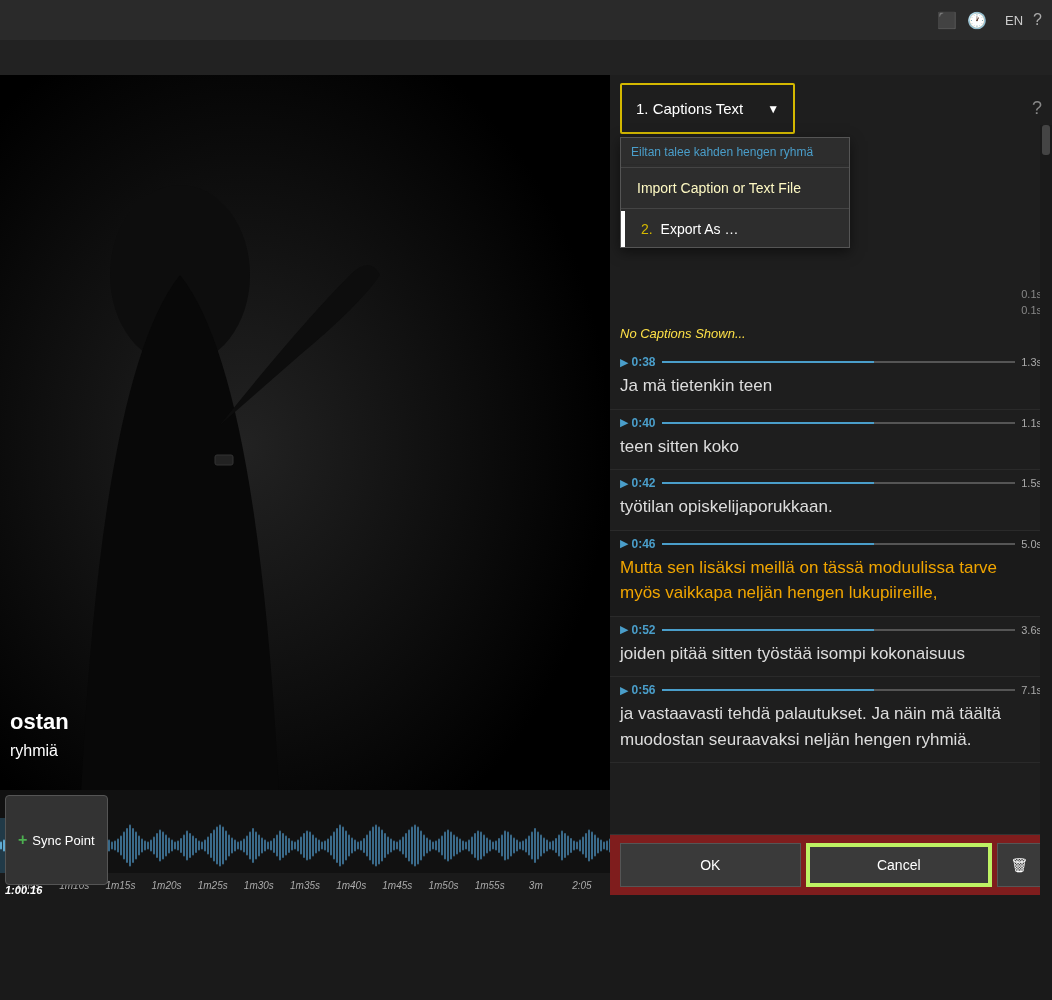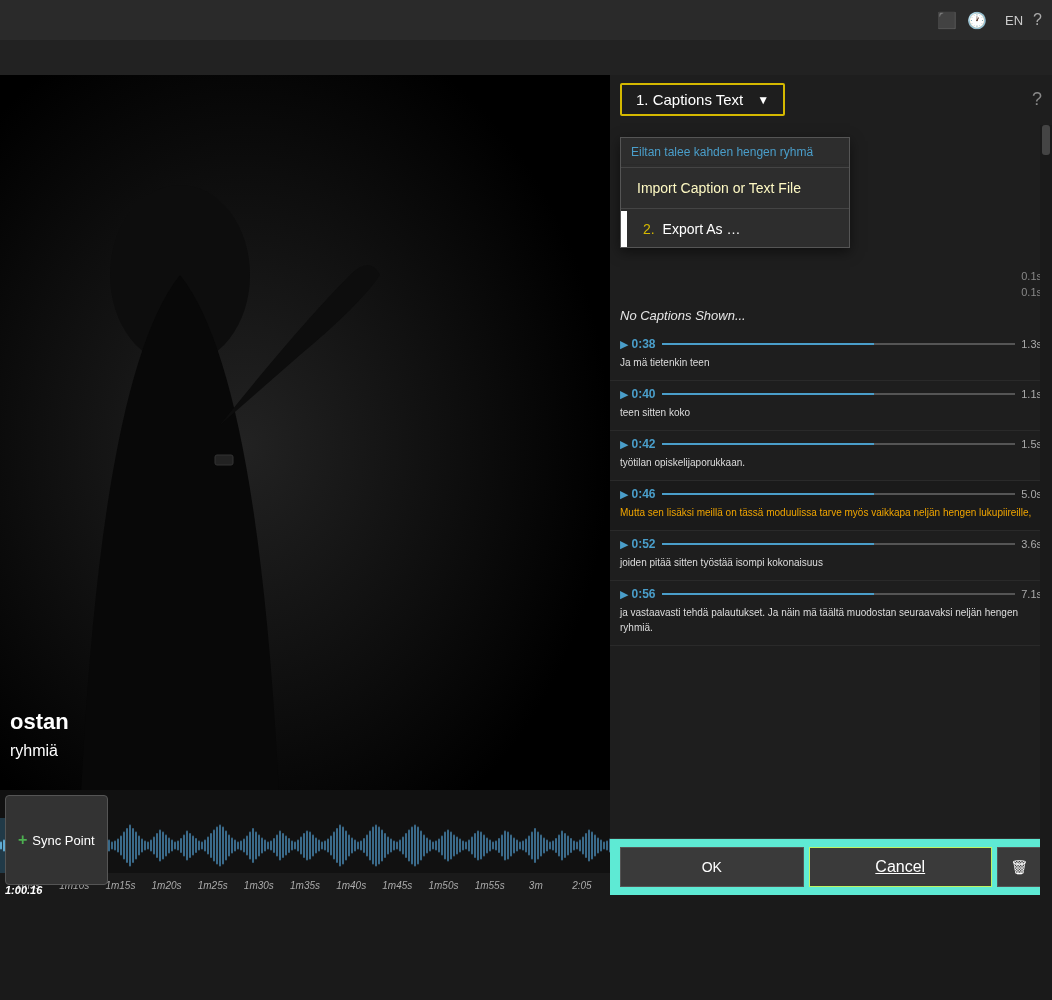--- a/index.html
+++ b/index.html
@@ -165,26 +165,26 @@
       display: flex;
       align-items: center;
       justify-content: space-between;
     }
 
     
     .dropdown-btn {
       border: 2px solid #d4b800;
       background: transparent;
       color: #fff;
-      padding: 6px 14px;
+      padding: 15px 14px;
       font-size: 15px;
       cursor: pointer;
       display: flex;
       align-items: center;
-      gap: 14px;
+      gap: 24px;
       border-radius: 2px;
       justify-content: space-between;
     }
     .dropdown-arrow {
       color: #fff;
       font-size: 12px;
     }
 
     .help-icon {
       color: #888;
@@ -216,21 +216,21 @@
       background: transparent;
     }
     .dropdown-menu-divider {
       height: 1px;
       background: #444;
       margin: 2px 0;
     }
     .dropdown-menu-item.highlighted {
       background: transparent;
       color: #fff;
-      border-left: 6px solid #ffffff;
+      border-left: 4px solid #ffffff;
     }
     .menu-number {
       color: #d4b800;
       margin-right: 4px;
     }
 
     
     .captions-scroll {
       flex: 1;
       overflow-y: auto;
@@ -287,71 +287,70 @@
       height: 2px;
       width: 60%;
       background: #4a9eca;
     }
     .caption-duration {
       color: #aaa;
       font-size: 11px;
     }
     .caption-text {
       color: #ddd;
-      font-size: 10px;
+      font-size: 17px;
       line-height: 1.5;
     }
     .caption-text.highlighted {
       color: #f0a500;
     }
 
     
     .no-captions {
-      color: #e5e5e5;
+      color: #fde047;
       font-size: 13px;
       font-style: italic;
       padding: 8px 10px;
     }
 
     
     .header-text-row {
       padding: 4px 10px;
       border-bottom: 1px solid #2a2a2a;
     }
     .header-text {
       color: #4a9eca;
       font-size: 12px;
     }
 
     
     .bottom-buttons {
       display: flex;
       padding: 8px 10px;
       gap: 5px;
-      background: #5eead4;
+      background: #7f1d1d;
       border-top: 1px solid #333;
     }
     .btn-ok {
       flex: 1;
       background: #3a3a3a;
       border: 1px solid #555;
       color: #fff;
       padding: 10px;
       font-size: 14px;
       cursor: pointer;
     }
     .btn-cancel {
       flex: 1;
       background: #3a3a3a;
-      border: 1px solid #bef264;
+      border: 4px solid #bef264;
       color: #fff;
       padding: 10px;
-      font-size: 16px;
-      cursor: pointer;
-      text-decoration: underline;
+      font-size: 14px;
+      cursor: pointer;
     }
     .btn-delete {
       width: 45px;
       background: #3a3a3a;
       border: 1px solid #555;
       color: #fff;
       padding: 10px;
       font-size: 14px;
       cursor: pointer;
       display: flex;

